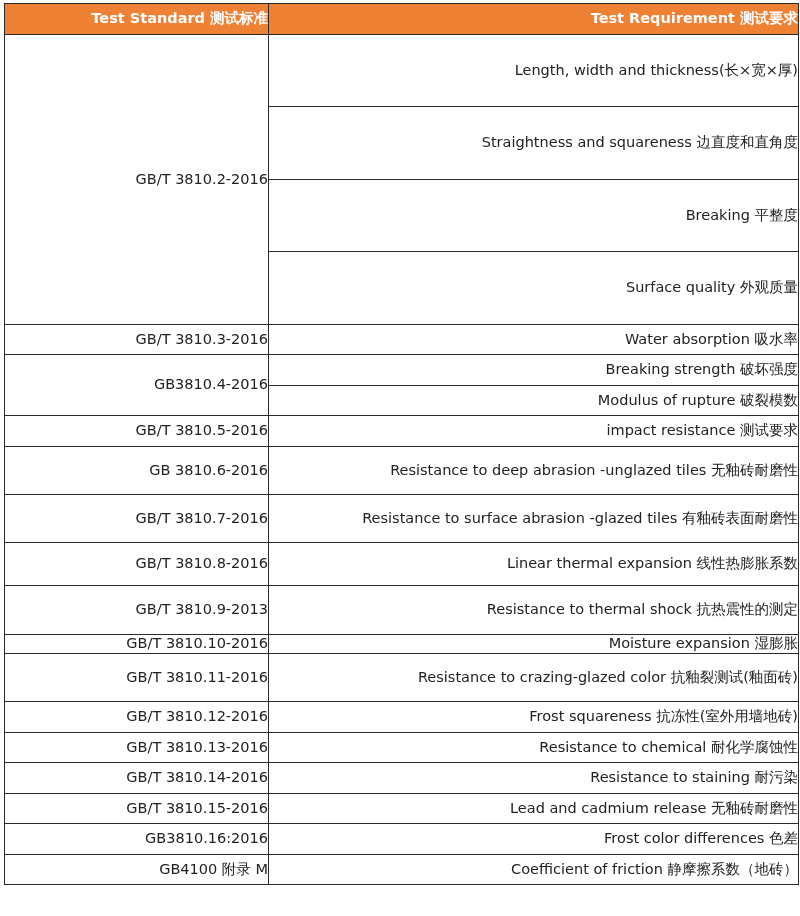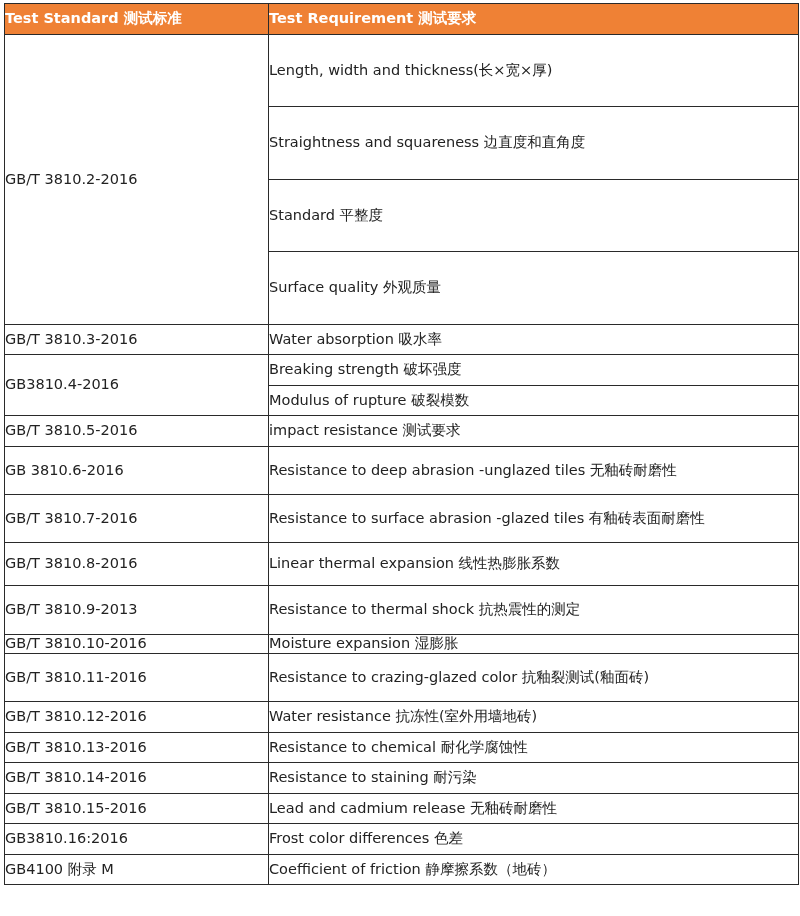--- a/index.html
+++ b/index.html
@@ -1,20 +1,20 @@
 <!DOCTYPE html>
 <html><head>
 <meta charset="utf-8">
 <style>
   html, body { margin: 0; padding: 0; background: #ffffff; }
   body { width: 800px; height: 916px; position: relative; overflow: hidden;
          font-family: "DejaVu Sans", "Liberation Sans", sans-serif; color: #222; }
   table.spec { position: absolute; left: 4px; top: 3px; width: 794px;
                border-collapse: collapse; table-layout: fixed; }
-  table.spec th, table.spec td { border: 1.5px solid #2a2a2a; text-align: left;
+  table.spec th, table.spec td { border: 1.5px solid #2a2a2a; text-align: right;
                vertical-align: middle; padding: 0; font-size: 14.5px; line-height: 1.2; }
   table.spec th { background: #ef8135; color: #ffffff; font-weight: bold;
                font-size: 14.5px; height: 30px; }
   col.c1 { width: 264px; }
   col.c2 { width: 530px; }
 </style>
 </head>
 <body>
 
 <table class="spec">
@@ -30,21 +30,21 @@
   </thead>
   <tbody>
     <tr style="height:72px">
       <td rowspan="4">GB/T 3810.2-2016</td>
       <td>Length, width and thickness(长×宽×厚)</td>
     </tr>
     <tr style="height:73px">
       <td>Straightness and squareness 边直度和直角度</td>
     </tr>
     <tr style="height:72px">
-      <td>Standard 平整度</td>
+      <td>Breaking 平整度</td>
     </tr>
     <tr style="height:73px">
       <td>Surface quality 外观质量</td>
     </tr>
     <tr style="height:30px">
       <td>GB/T 3810.3-2016</td>
       <td>Water absorption 吸水率</td>
     </tr>
     <tr style="height:31px">
       <td rowspan="2">GB3810.4-2016</td>
@@ -76,21 +76,21 @@
     <tr style="height:19px">
       <td>GB/T 3810.10-2016</td>
       <td>Moisture expansion 湿膨胀</td>
     </tr>
     <tr style="height:48px">
       <td>GB/T 3810.11-2016</td>
       <td>Resistance to crazing-glazed color 抗釉裂测试(釉面砖)</td>
     </tr>
     <tr style="height:31px">
       <td>GB/T 3810.12-2016</td>
-      <td>Water resistance 抗冻性(室外用墙地砖)</td>
+      <td>Frost squareness 抗冻性(室外用墙地砖)</td>
     </tr>
     <tr style="height:30px">
       <td>GB/T 3810.13-2016</td>
       <td>Resistance to chemical  耐化学腐蚀性</td>
     </tr>
     <tr style="height:31px">
       <td>GB/T 3810.14-2016</td>
       <td>Resistance to staining  耐污染</td>
     </tr>
     <tr style="height:30px">

